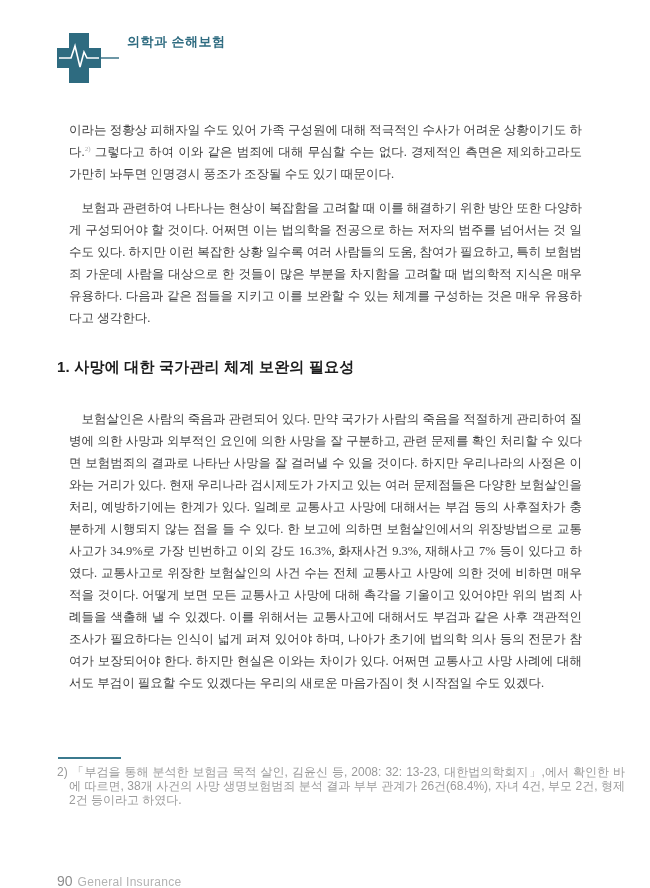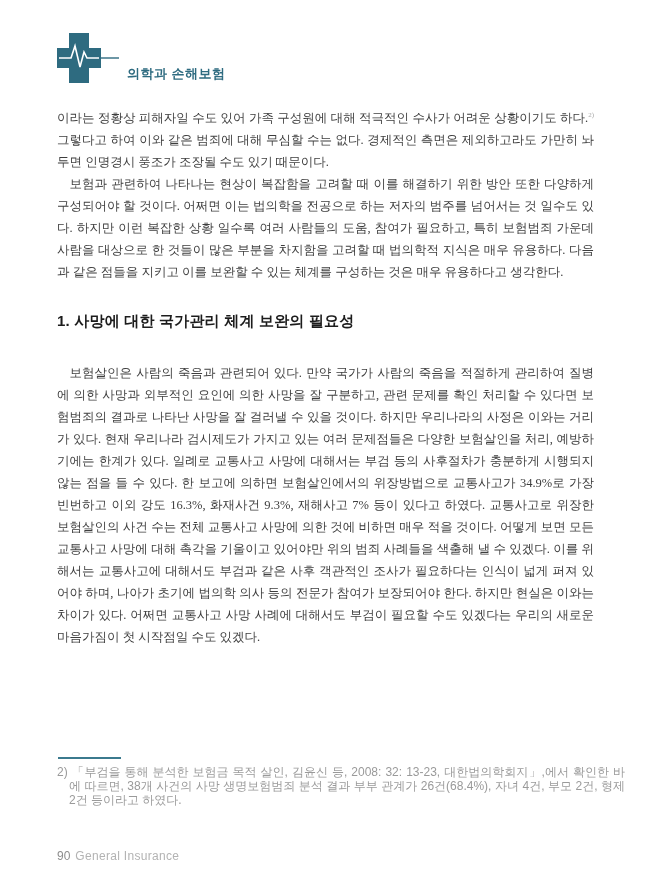--- a/index.html
+++ b/index.html
@@ -11,21 +11,21 @@
     overflow: hidden;
     font-family: "Liberation Sans", sans-serif;
   }
 
   
   .header {
     position: absolute;
     top: 33px;
     left: 57px;
     display: flex;
-    align-items: flex-end;
+    align-items: flex-start;
   }
   .logo { display: block; }
   .brand-title {
     margin-left: 6px;
     font-size: 13px;
     font-weight: bold;
     color: #2e6b80;
     letter-spacing: 0.5px;
   }
 
@@ -34,21 +34,21 @@
     position: absolute;
     top: 107px;
     left: 57px;
     width: 537px;
     font-family: "Liberation Serif", "DejaVu Serif", serif;
     font-size: 12.5px;
     line-height: 22px;
     color: #3d3d3d;
     text-align: justify;
   }
-  .body-text p { margin: 0; }
+  .body-text p { margin: 12px; }
   .body-text p.indent { text-indent: 1em; }
   sup.footnote-ref {
     font-size: 7px;
     color: #a9a9a9;
     vertical-align: super;
     line-height: 0;
   }
   .section-heading {
     margin: 27px 0 30px 0;
     font-family: "Liberation Sans", sans-serif;
@@ -82,22 +82,23 @@
 
   
   .footer {
     position: absolute;
     top: 849px;
     left: 57px;
     display: flex;
     align-items: baseline;
   }
   .page-number {
-    font-size: 12px;
+    font-size: 14px;
     color: #8d8d8d;
+    margin-top: 24px;
   }
   .footer-label {
     margin-left: 5px;
     font-size: 12px;
     color: #b3b3b3;
     letter-spacing: 0.3px;
   }
 </style>
 </head>
 <body>

